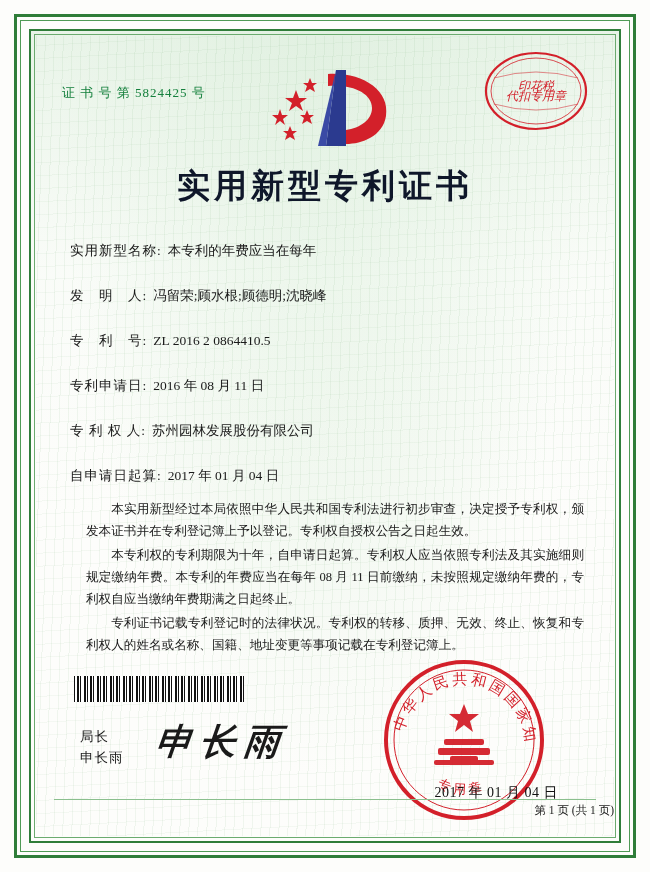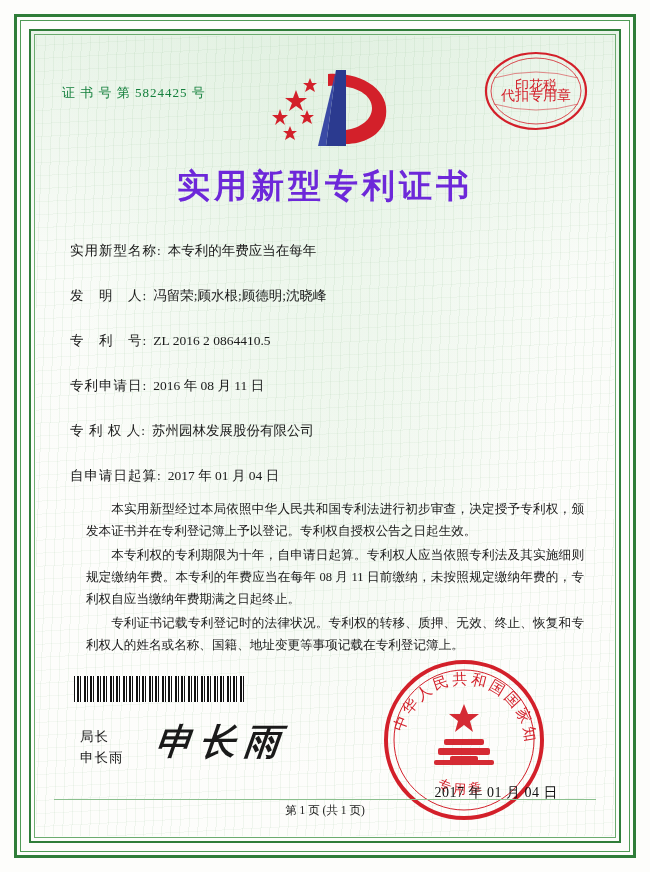--- a/index.html
+++ b/index.html
@@ -101,39 +101,40 @@
     top: 12px;
     width: 112px;
     height: 86px;
   }
   .oval-stamp .oval-text {
     position: absolute;
     left: 0; top: 0;
     width: 100%;
     height: 100%;
     color: #d3202a;
-    font-size: 14px;
+    font-size: 12px;
     line-height: 10px;
     text-align: center;
     display: flex;
     align-items: center;
     justify-content: center;
     flex-direction: column;
     font-family: "Liberation Serif", serif;
+    font-style: italic;
   }
 
   .title {
     position: absolute;
     left: 0; right: 0;
     top: 128px;
     text-align: center;
     font-size: 33px;
     font-weight: bold;
     letter-spacing: 4px;
-    color: #6d28d9;
+    color: #0f172a;
     font-family: "Liberation Serif", "DejaVu Serif", serif;
   }
 
   .fields {
     position: absolute;
     left: 34px;
     right: 34px;
     top: 205px;
   }
   .field-row {
@@ -214,21 +215,21 @@
     top: 748px;
     font-size: 14px;
     color: #111;
     letter-spacing: 0.5px;
   }
 
   .page-footer {
     position: absolute;
     left: 0; right: 0;
     bottom: 18px;
-    text-align: center;
+    text-align: right;
     font-size: 11.5px;
     color: #222;
   }
   .footer-rule {
     position: absolute;
     left: 18px; right: 18px;
     bottom: 36px;
     border-top: 1px solid #8bbf8e;
   }
 </style>

